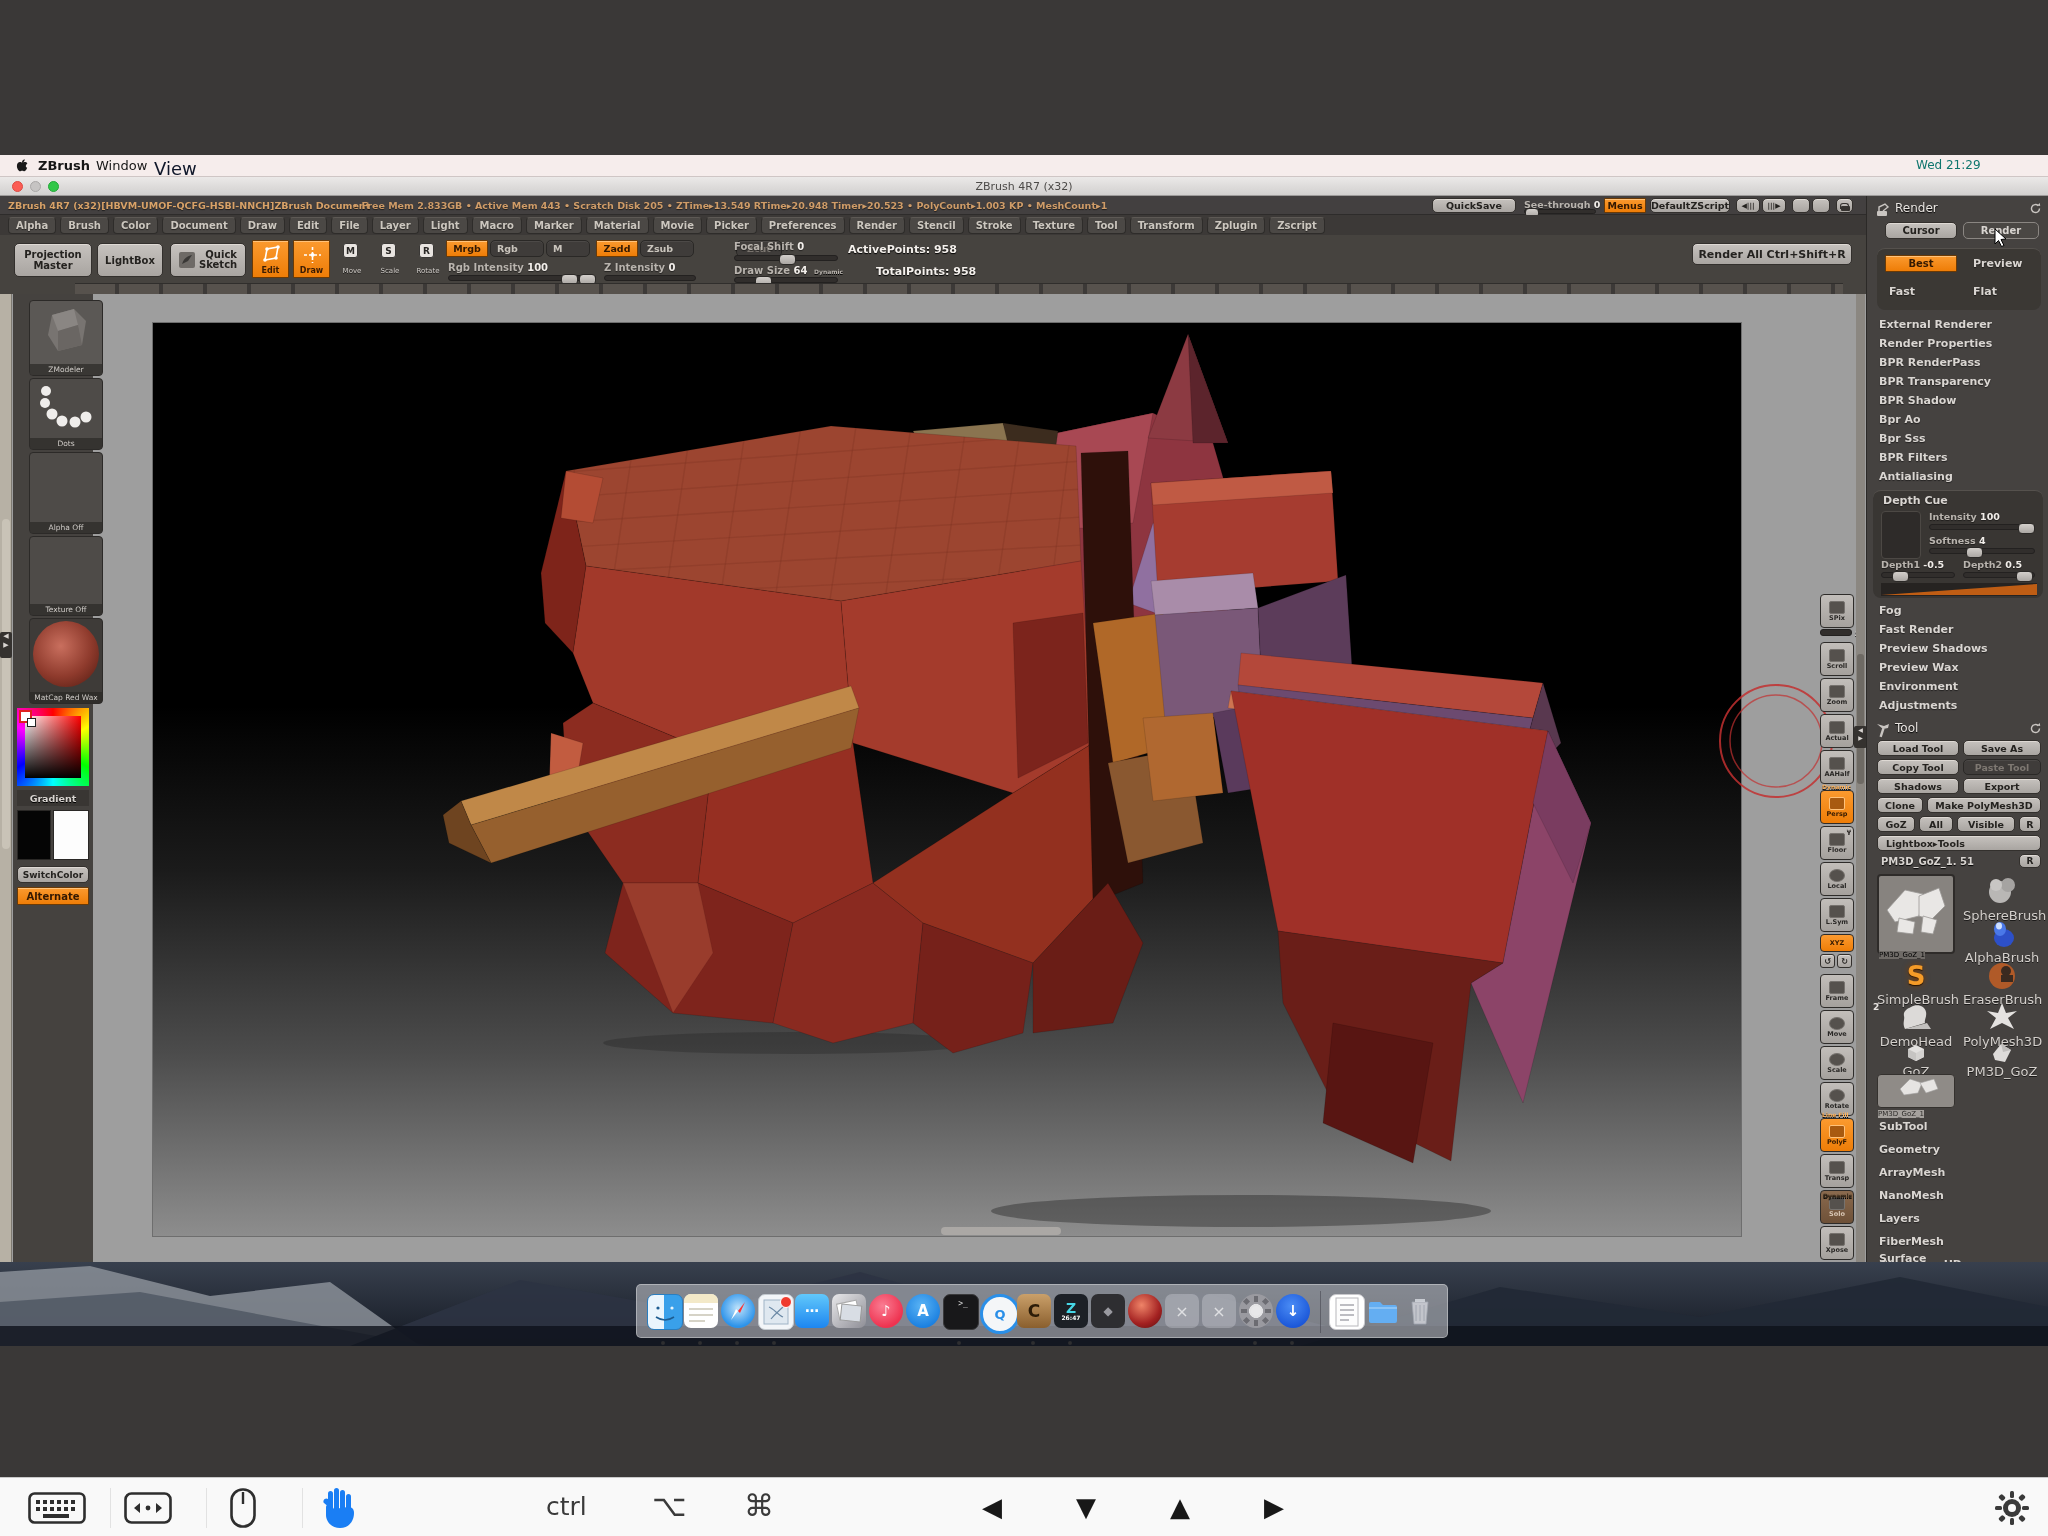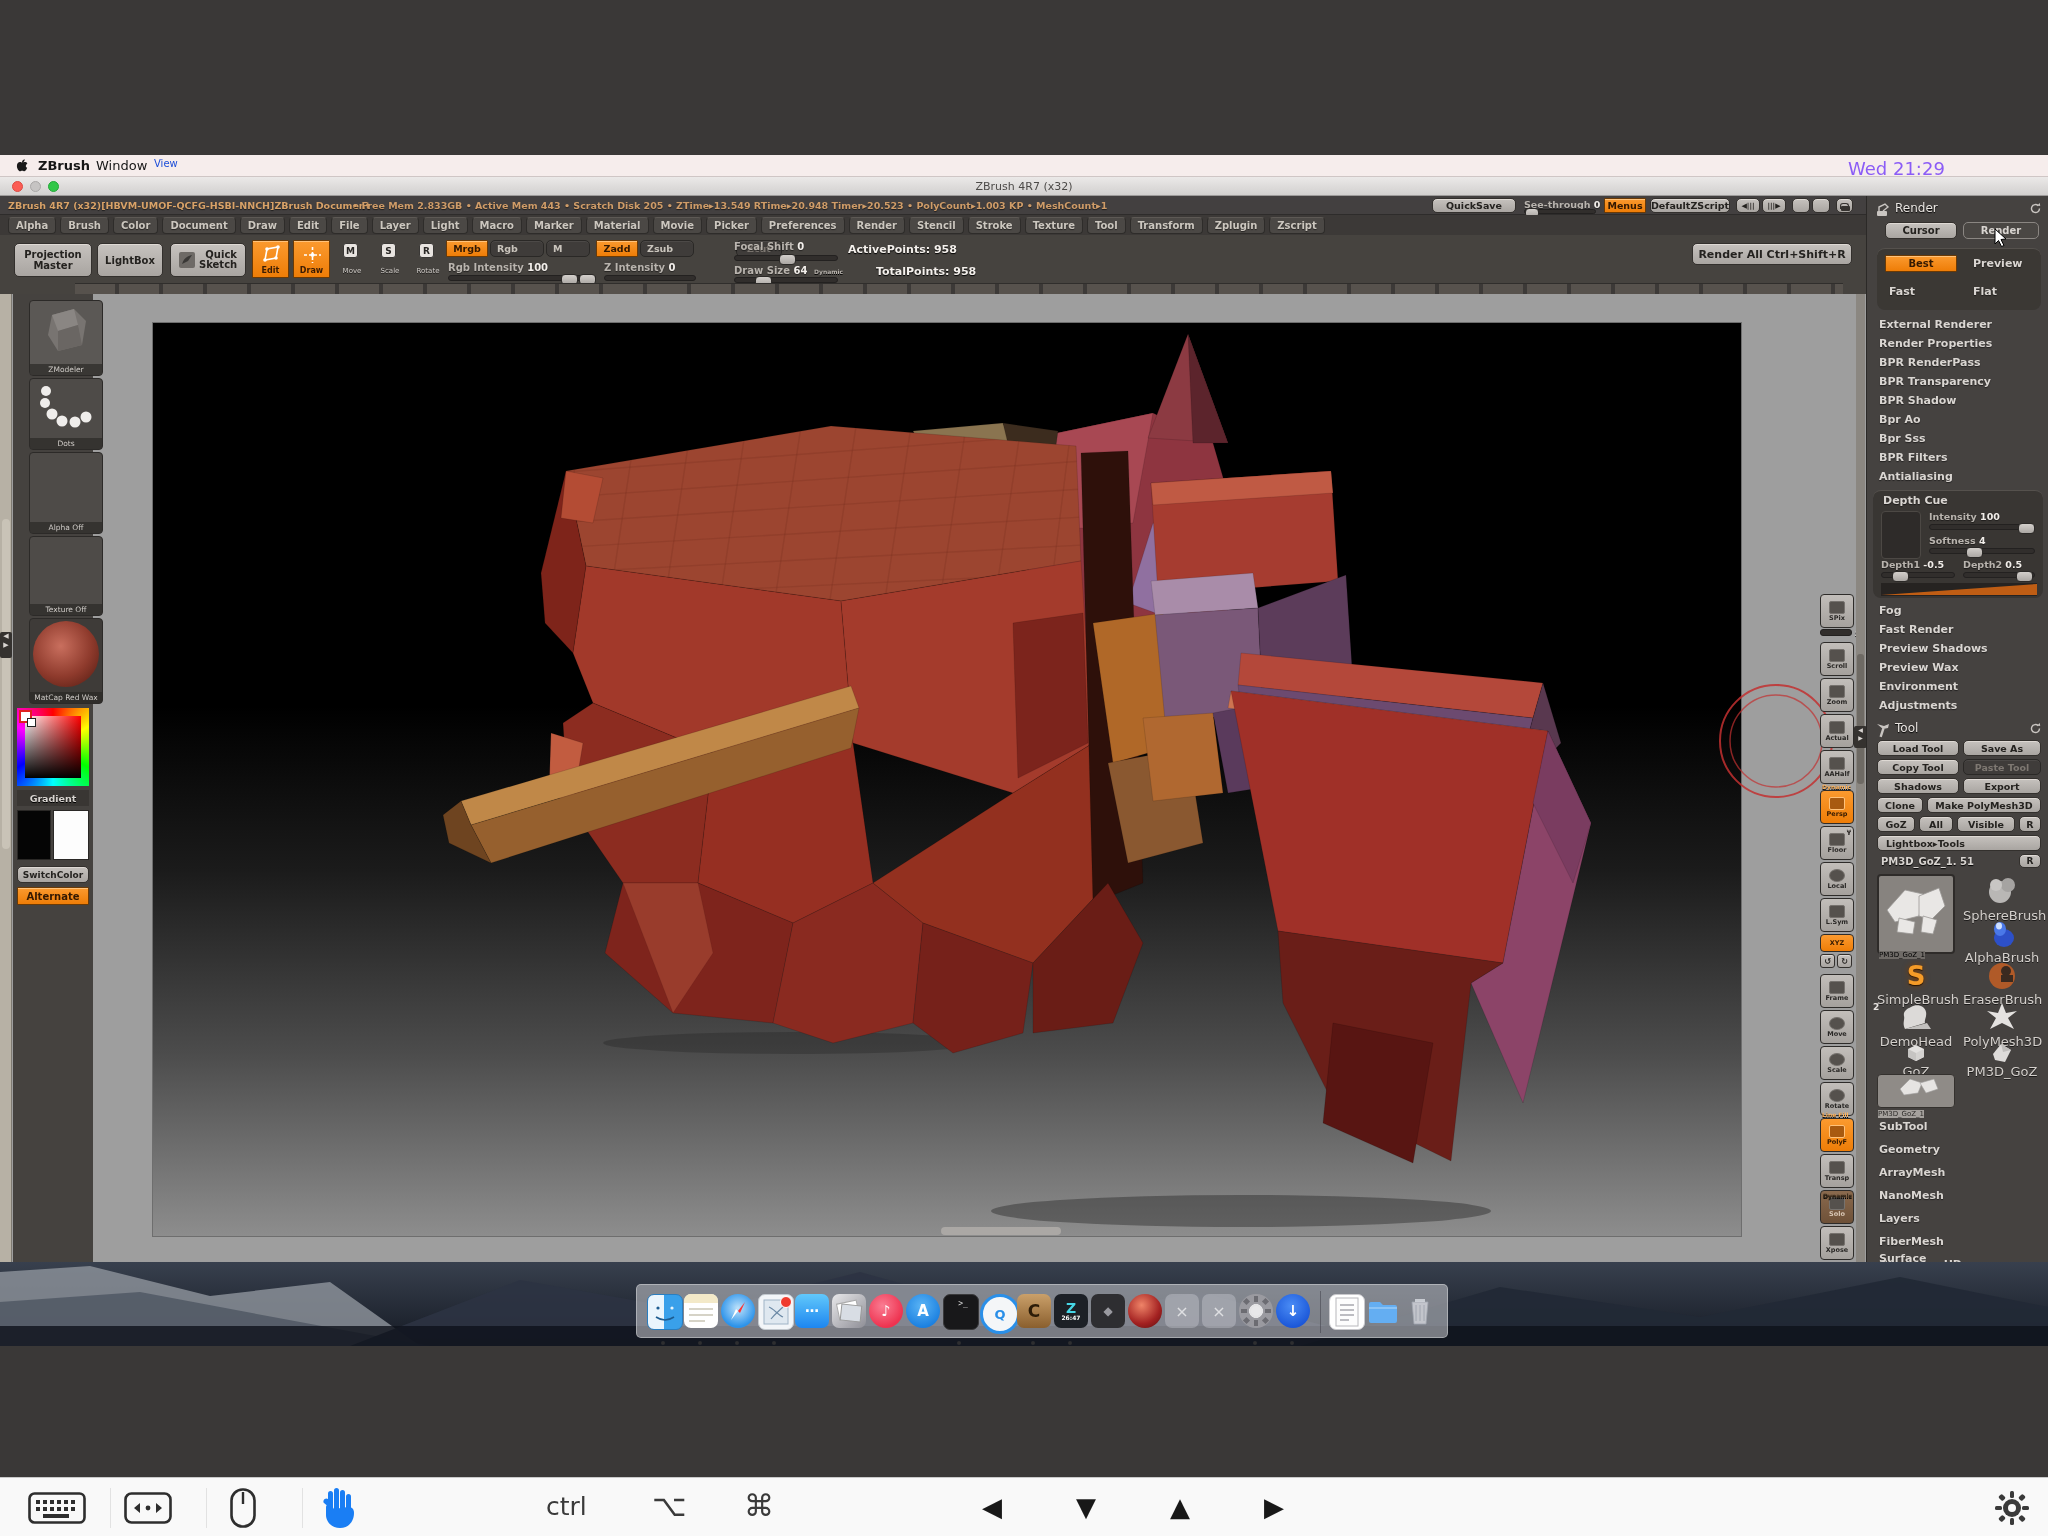--- a/index.html
+++ b/index.html
@@ -41,21 +41,21 @@
 </style>
 </head>
 <body>
 
 <div class="b" style="left:0;top:155px;width:2048px;height:22px;background:#f6edec;border-bottom:1px solid #cfc6c5">
   <svg class="b" style="left:14px;top:3px" width="16" height="16" viewBox="0 0 16 16">
       <path fill="#1a1a1a" d="M8 4.6c.9-.1 1.7-.6 2.2-1.3.4-.6.6-1.3.5-2-.8.1-1.6.5-2.1 1.2-.5.6-.7 1.4-.6 2.1zM11.8 8.3c0-1.3.7-2.2 1.6-2.8-.6-.9-1.6-1.4-2.6-1.4-1 0-1.6.5-2.4.5s-1.4-.5-2.4-.5c-1.6 0-3.1 1.4-3.1 3.8 0 2.6 1.9 5.3 3.1 5.3.7 0 1.2-.5 2.2-.5s1.4.5 2.2.5c1.1 0 2.4-2 2.8-3.4-1-.4-1.4-1.1-1.4-1.5z"></path>
     </svg>
   <span class="b" style="left:38px;top:3px;font-size:13px;font-weight:bold;color:#161616">ZBrush</span>
   <span class="b" style="left:96px;top:3px;font-size:13px;color:#161616">Window</span>
-  <span class="b" style="left:154px;top:3px;font-size:10px;color:#1d4ed8">View</span>
+  <span class="b" style="left:154px;top:3px;font-size:18px;color:#0f172a">View</span>
 
   <svg class="statusicon" style="left:1658px" width="17" height="14" viewBox="0 0 17 14">
       <path d="M4 11h9a3 3 0 000-6 4.2 4.2 0 00-8-.6A2.9 2.9 0 004 11z" fill="#222"></path>
     </svg>
   <svg class="statusicon" style="left:1684px" width="17" height="14" viewBox="0 0 17 14">
       <rect x="1" y="1" width="14" height="10" rx="1.5" fill="none" stroke="#222" stroke-width="1.6"></rect>
       <path d="M12 8l3 3v-6z" fill="#222"></path>
     </svg>
   <svg class="statusicon" style="left:1710px" width="15" height="15" viewBox="0 0 15 15">
       <circle cx="7.5" cy="7.5" r="6.2" fill="none" stroke="#222" stroke-width="1.6"></circle>
@@ -80,21 +80,21 @@
       <path d="M5.5 1l4 3-8 6M5.5 14l4-3-8-6M5.5 1v13" fill="none" stroke="#222" stroke-width="1.4"></path>
     </svg>
   <svg class="statusicon" style="left:1862px" width="18" height="14" viewBox="0 0 18 14">
       <path d="M1 5a11 11 0 0116 0M3.5 8a7.5 7.5 0 0111 0M6 10.7a4 4 0 016 0" fill="none" stroke="#222" stroke-width="1.7"></path>
       <circle cx="9" cy="13" r="1.4" fill="#222"></circle>
     </svg>
   <svg class="statusicon" style="left:1890px" width="16" height="14" viewBox="0 0 16 14">
       <path d="M1 5h3l4-3.5v11L4 9H1z" fill="#222"></path>
       <path d="M10 4.5a4 4 0 010 5M12 2.8a6.5 6.5 0 010 8.4" fill="none" stroke="#222" stroke-width="1.3"></path>
     </svg>
-  <span class="b" style="left:1848px;top:3px;font-size:18px;color:#8b5cf6">Wed 21:29</span>
+  <span class="b" style="left:1916px;top:3px;font-size:12px;color:#0f766e">Wed 21:29</span>
   <svg class="statusicon" style="left:1996px" width="15" height="15" viewBox="0 0 15 15">
       <circle cx="6" cy="6" r="4.6" fill="none" stroke="#222" stroke-width="1.7"></circle>
       <path d="M9.5 9.5l4 4" stroke="#222" stroke-width="1.9"></path>
     </svg>
   <svg class="statusicon" style="left:2022px" width="16" height="14" viewBox="0 0 16 14">
       <path d="M1 2.5h14M1 7h14M1 11.5h14" stroke="#222" stroke-width="1.6"></path>
     </svg>
 </div>
 
 <div class="b" style="left:0;top:177px;width:2048px;height:19px;background:linear-gradient(#ebe9e8,#d2d0cf);border-bottom:1px solid #9d9b9a">

